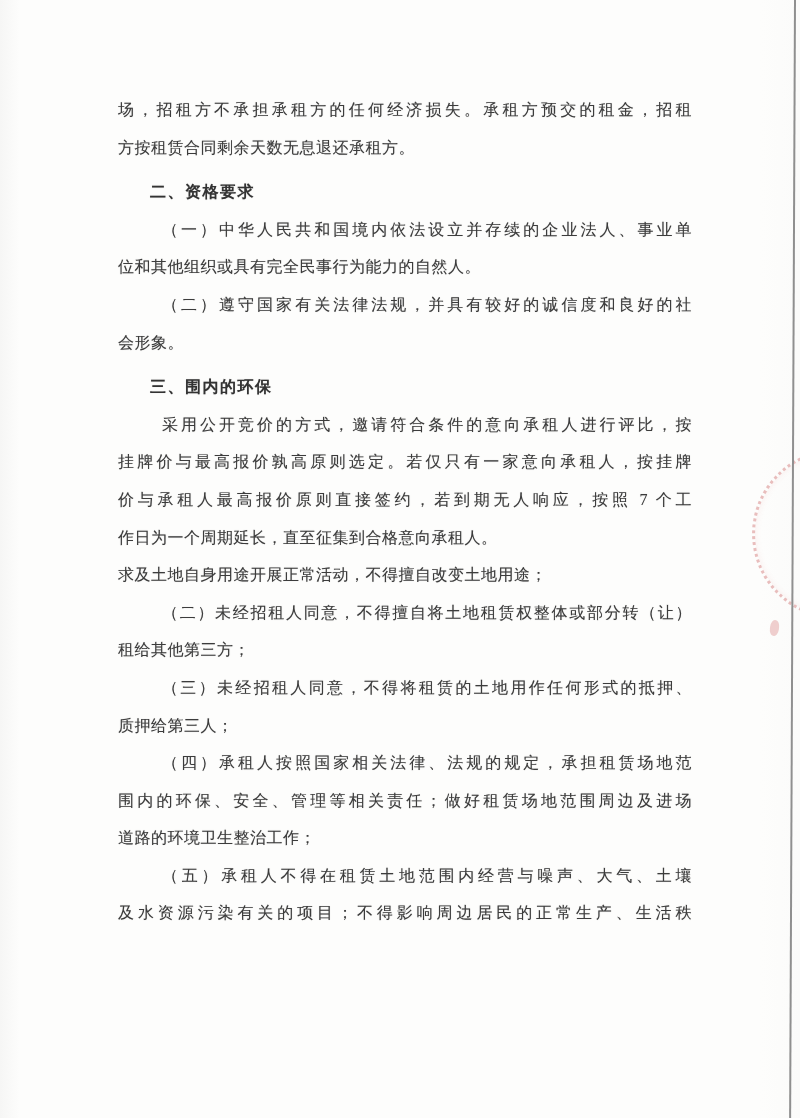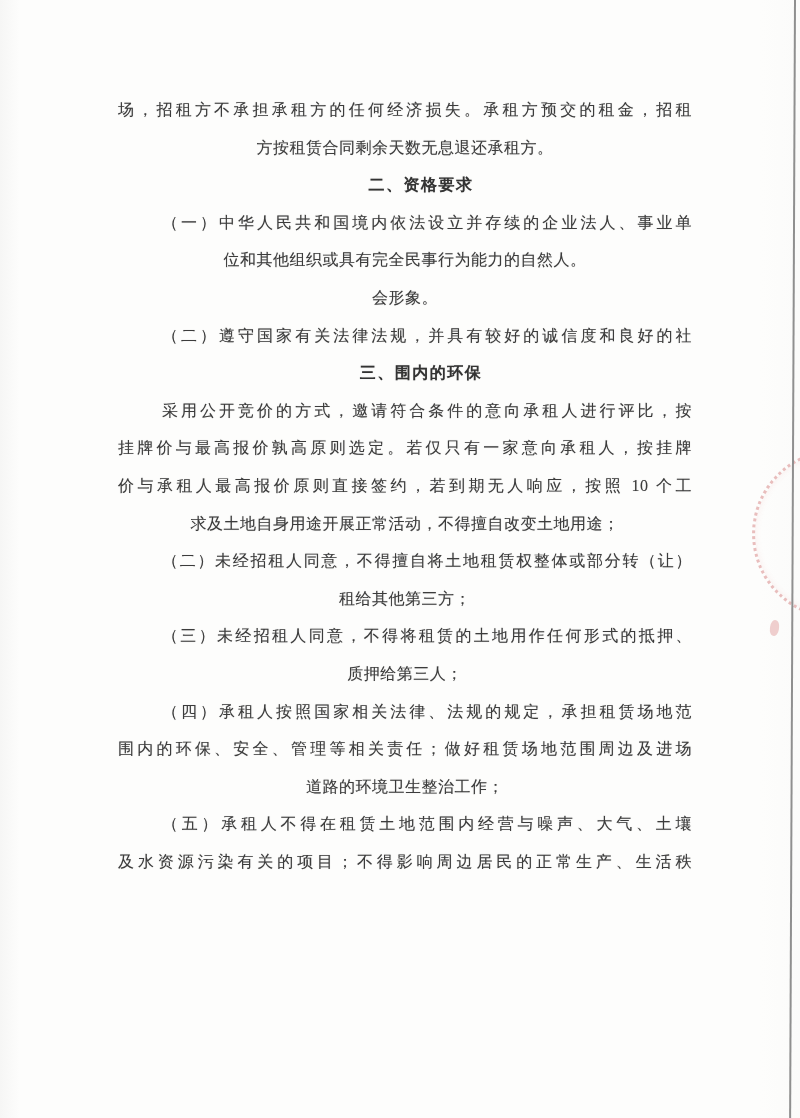--- a/index.html
+++ b/index.html
@@ -23,37 +23,38 @@
     width: 574px;
     font-size: 16px;
     line-height: 37.6px;
     color: #3c3c3c;
     letter-spacing: 0.5px;
     text-shadow: 0 0 0.8px rgba(90, 90, 90, 0.45);
   }
   .ln {
     height: 37.6px;
     white-space: nowrap;
-    text-align: center;
+    text-align: left;
   }
   .j {
     white-space: normal;
     text-align: justify;
     text-align-last: justify;
   }
   .ind {
     text-indent: 2em;
     margin-left: 12px;
   }
   .hd {
     font-weight: 700;
     text-indent: 2em;
     font-family: "Liberation Sans", "DejaVu Sans", sans-serif;
     letter-spacing: 1.5px;
     color: #333333;
+    margin-top: 7px;
   }
   
   .seal-arc {
     position: absolute;
     left: 752px;
     top: 449px;
     width: 164px;
     height: 164px;
     border-radius: 50%;
     border: 3px dotted rgba(200, 88, 88, 0.38);
@@ -85,26 +86,27 @@
 <body>
 
 <div class="page">
 
   <div class="doc-text">
     <div class="ln j">场，招租方不承担承租方的任何经济损失。承租方预交的租金，招租</div>
     <div class="ln">方按租赁合同剩余天数无息退还承租方。</div>
     <div class="ln hd">二、资格要求</div>
     <div class="ln ind j">（一）中华人民共和国境内依法设立并存续的企业法人、事业单</div>
     <div class="ln">位和其他组织或具有完全民事行为能力的自然人。</div>
+    <div class="ln ind j">（二）遵守国家有关法律法规，并具有较好的诚信度和良好的社</div>
     <div class="ln">会形象。</div>
-    <div class="ln ind j">（二）遵守国家有关法律法规，并具有较好的诚信度和良好的社</div>
     <div class="ln hd">三、围内的环保</div>
     <div class="ln ind j">采用公开竞价的方式，邀请符合条件的意向承租人进行评比，按</div>
     <div class="ln j">挂牌价与最高报价孰高原则选定。若仅只有一家意向承租人，按挂牌</div>
-    <div class="ln j">价与承租人最高报价原则直接签约，若到期无人响应，按照 10 个工</div>
+    <div class="ln j">价与承租人最高报价原则直接签约，若到期无人响应，按照 7 个工</div>
+    <div class="ln">作日为一个周期延长，直至征集到合格意向承租人。</div>
     <div class="ln">求及土地自身用途开展正常活动，不得擅自改变土地用途；</div>
     <div class="ln ind j">（二）未经招租人同意，不得擅自将土地租赁权整体或部分转（让）</div>
     <div class="ln">租给其他第三方；</div>
     <div class="ln ind j">（三）未经招租人同意，不得将租赁的土地用作任何形式的抵押、</div>
     <div class="ln">质押给第三人；</div>
     <div class="ln ind j">（四）承租人按照国家相关法律、法规的规定，承担租赁场地范</div>
     <div class="ln j">围内的环保、安全、管理等相关责任；做好租赁场地范围周边及进场</div>
     <div class="ln">道路的环境卫生整治工作；</div>
     <div class="ln ind j">（五）承租人不得在租赁土地范围内经营与噪声、大气、土壤</div>
     <div class="ln j">及水资源污染有关的项目；不得影响周边居民的正常生产、生活秩</div>

